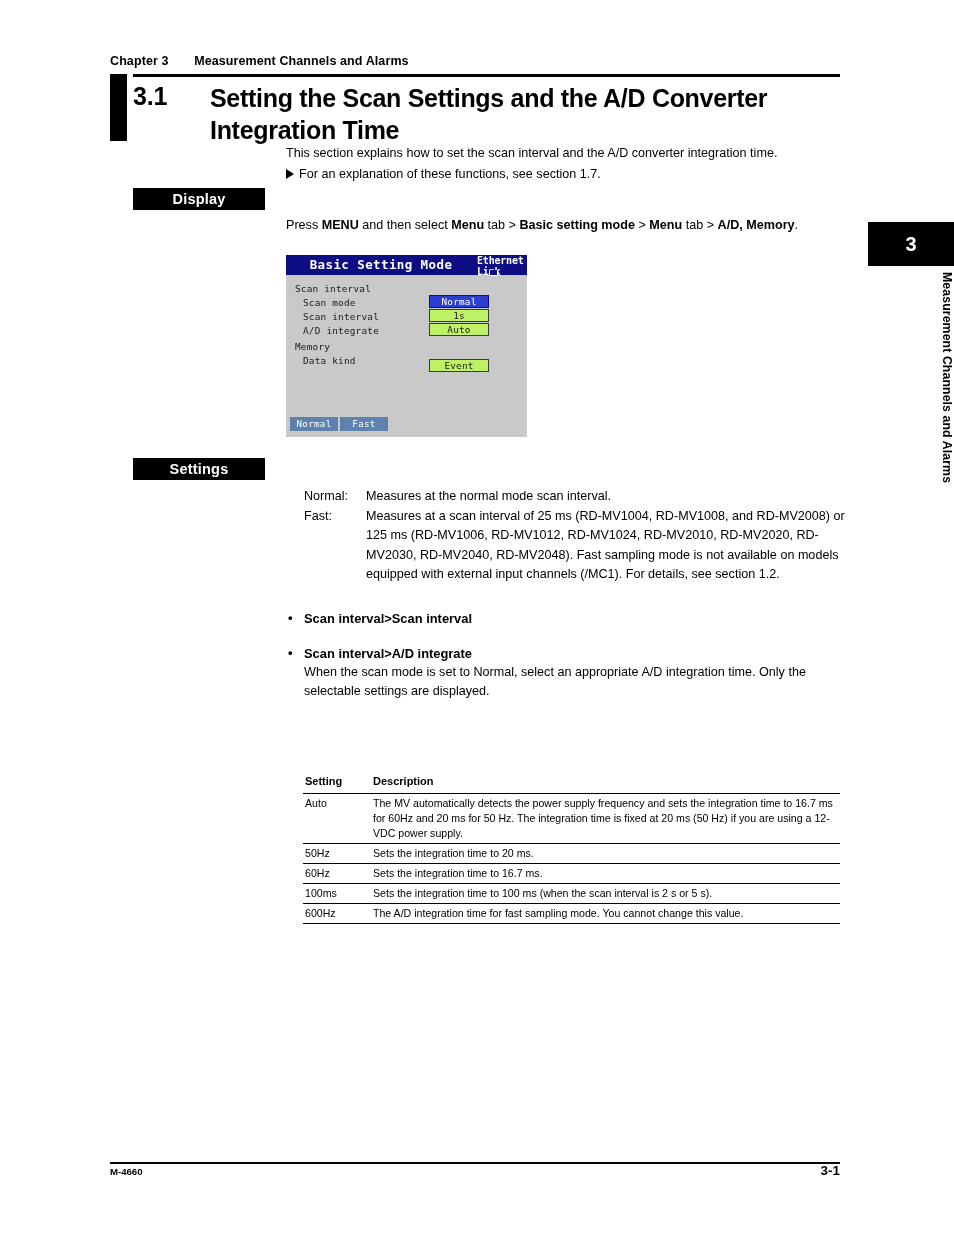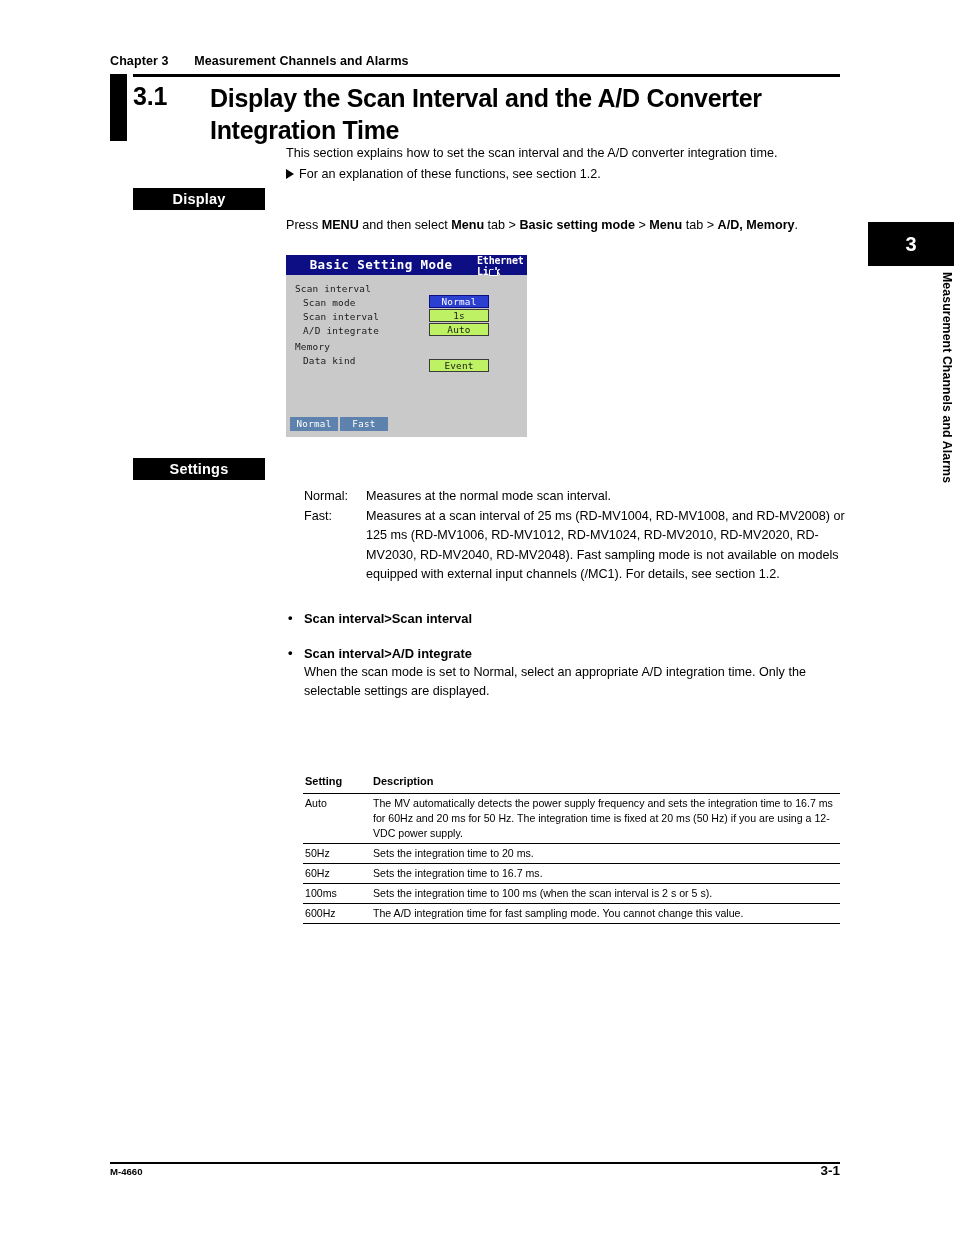--- a/index.html
+++ b/index.html
@@ -301,26 +301,26 @@
 <body>
 
 <div class="runhead">
   <span class="chap">Chapter 3</span>
   <span>Measurement Channels and Alarms</span>
 </div>
 
 <div class="title-rule"></div>
 <div class="title-bar"></div>
 <div class="sec-num">3.1</div>
-<div class="sec-title">Display the Scan Interval and the A/D Converter Integration Time</div>
+<div class="sec-title">Setting the Scan Settings and the A/D Converter Integration Time</div>
 
 <div class="intro">This section explains how to set the scan interval and the A/D converter integration time.</div>
 <div class="intro-arrow">
   <span class="tri"></span>
-  <span>For an explanation of these functions, see section 1.2.</span>
+  <span>For an explanation of these functions, see section 1.7.</span>
 </div>
 
 <div class="blacktab" id="tab-display">Display</div>
 
 <div class="menupath">
   <span>Press </span><b>MENU</b><span> and then select </span><b>Menu</b><span> tab &gt; </span><b>Basic setting mode</b><span> &gt; </span><b>Menu</b><span> tab &gt; </span><b>A/D, Memory</b><span>.</span>
 </div>
 
 <div class="lcd">
   <div class="lcd-titlebar"></div>

